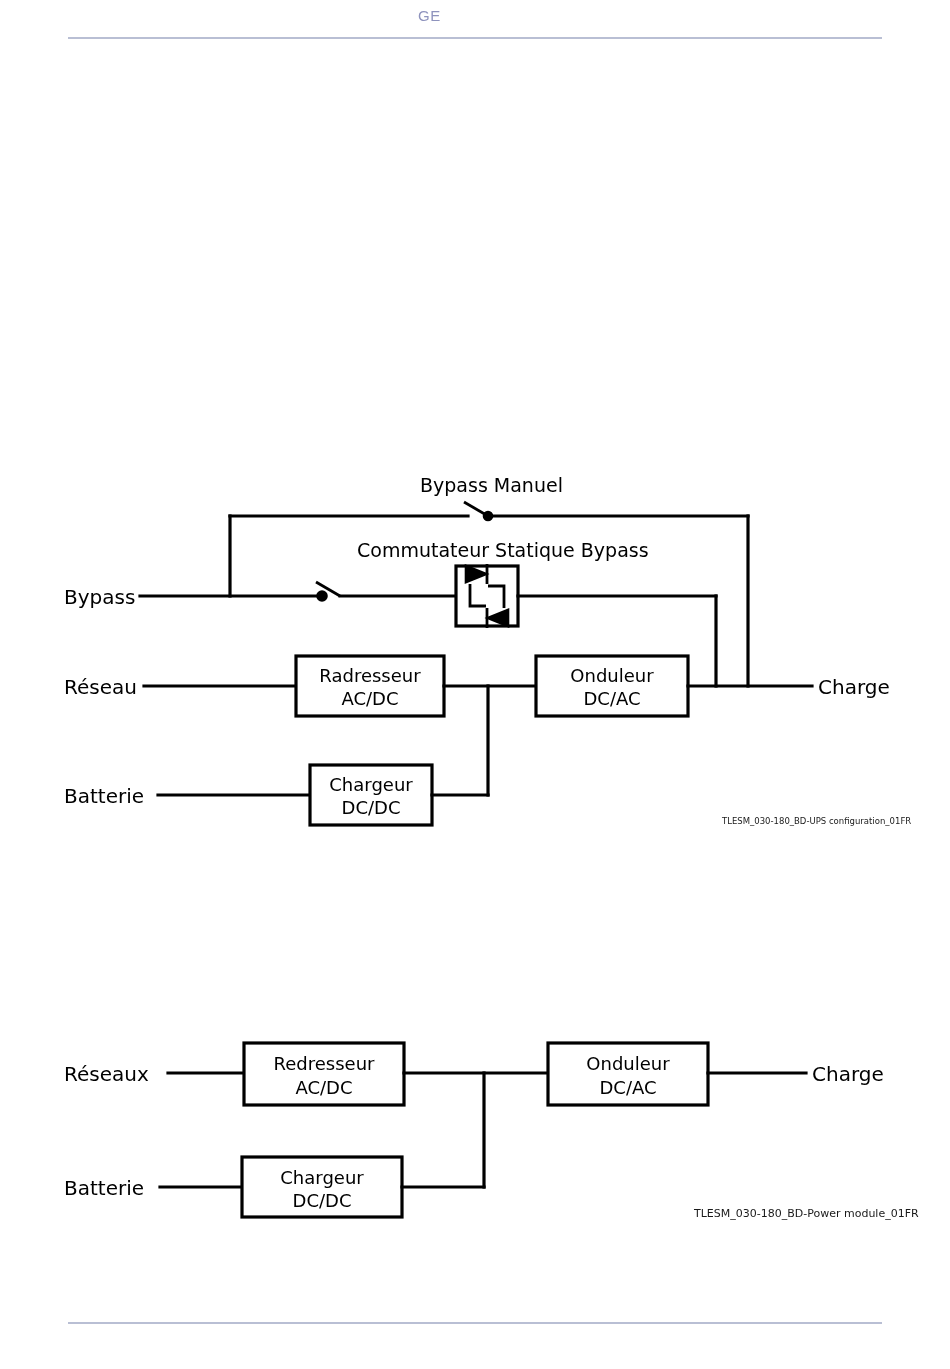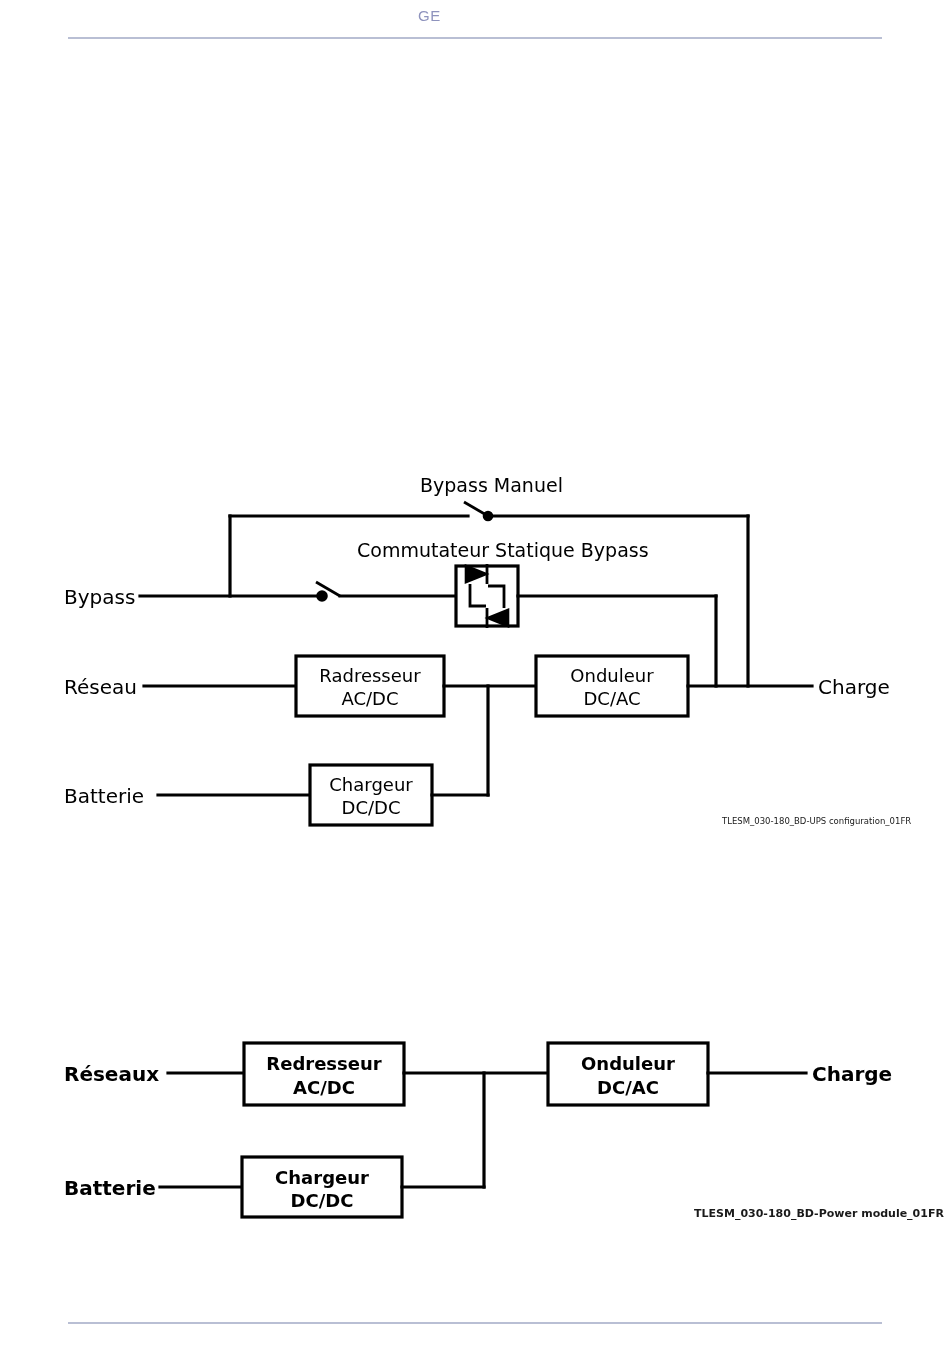--- a/index.html
+++ b/index.html
@@ -55,21 +55,21 @@
     width: 814px;
     height: 2px;
     background: #b9bfd4;
   }
   
   .figure {
     position: absolute;
     left: 0;
   }
   #figure-ups { top: 460px; width: 754px; height: 390px; }
-  #figure-power-module { top: 1010px; width: 950px; height: 250px; font-weight: bold; }
+  #figure-power-module { top: 1010px; width: 950px; height: 250px; }
 
   svg { display: block; overflow: visible; }
 
   .wire {
     stroke: #000000;
     stroke-width: 3.2;
     fill: none;
     stroke-linecap: square;
   }
   .box {

